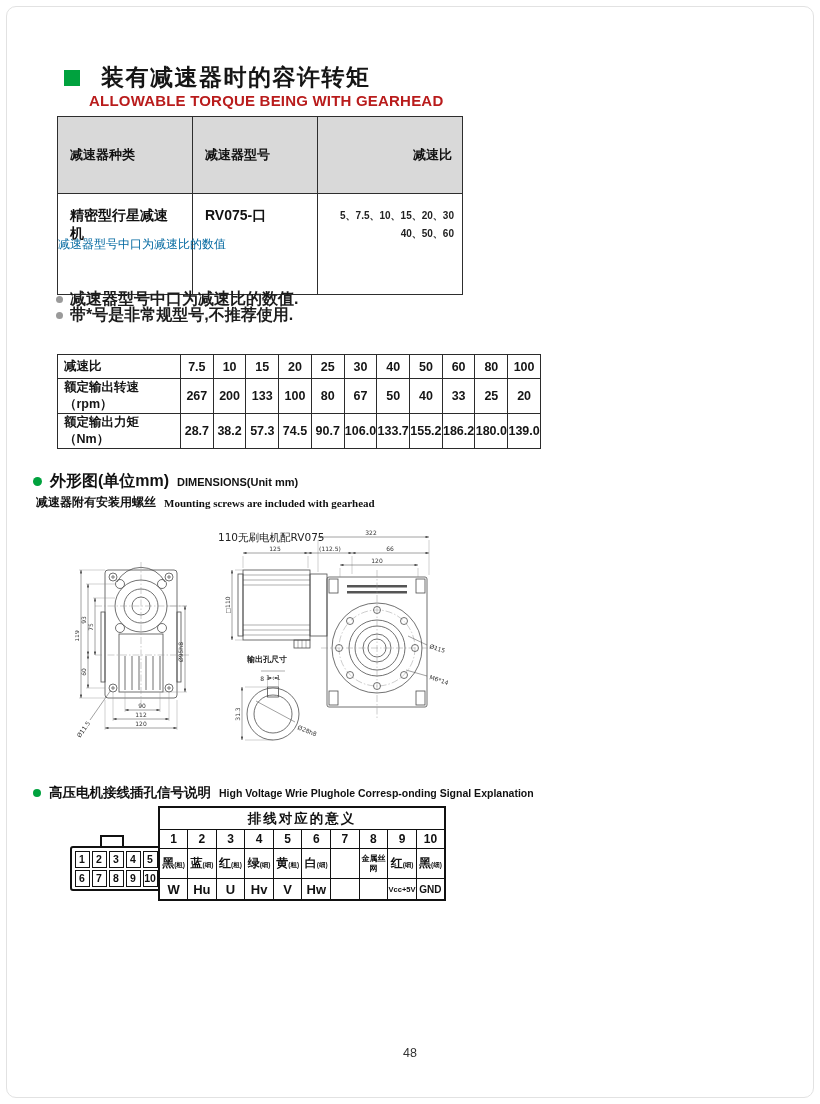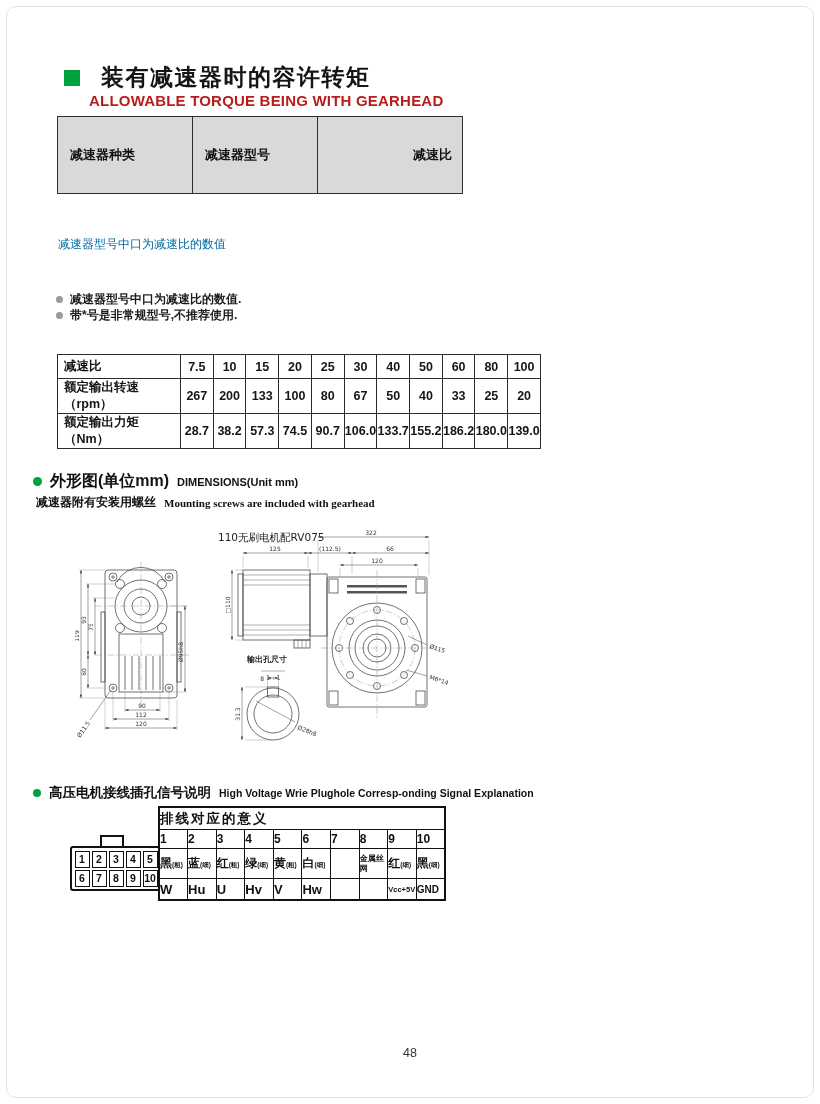--- a/index.html
+++ b/index.html
@@ -19,21 +19,21 @@
   .gear-table td{border:1.4px solid #2e2e2e;padding:16px;}
   .gear-table .th td{background:#d9d9d9;height:44px;font-size:13px;font-weight:600;padding-left:12px;}
   .gear-table .th td.ra{text-align:right;padding-left:0;padding-right:10px;}
   .gear-table .bd td{height:71px;vertical-align:top;padding-top:13px;}
   .gear-table .bd .c1,.gear-table .bd .c2{font-size:14px;font-weight:bold;padding-left:12px;}
   .gear-table .bd .c3{text-align:right;padding-right:8px;font-size:10px;font-weight:600;line-height:1.75;color:#222;}
 
   .model-note{position:absolute;left:58px;top:236px;font-size:12px;font-weight:500;color:#0369a1;}
 
   
-  .notes{position:absolute;left:56px;top:291px;font-size:12px;font-weight:600;color:#1c1c1c;}
+  .notes{position:absolute;left:56px;top:291px;font-size:16px;font-weight:600;color:#1c1c1c;}
   .notes .nrow{display:flex;align-items:center;gap:7px;height:16.5px;white-space:nowrap;}
   .notes .dot{width:7px;height:7px;border-radius:50%;background:#9a9a9a;flex:0 0 auto;}
 
   
   .ratio-table{position:absolute;left:57px;top:354px;width:484px;table-layout:fixed;}
   .ratio-table td{border:1.3px solid #2b2b2b;height:23px;text-align:center;font-size:12.5px;font-weight:600;color:#151515;padding:0;}
   .ratio-table td.lbl{text-align:left;padding-left:6px;}
 
   
   .sec-line{position:absolute;display:flex;align-items:center;gap:8px;}
@@ -65,21 +65,21 @@
   .gdot.sm{width:8px;height:8px;}
 
   .plug{position:absolute;left:70px;top:835px;width:92px;}
   .plug-tab{width:20px;height:9px;border:2.5px solid #111;border-bottom:none;margin-left:30px;background:#fff;}
   .plug-body{border:2.5px solid #111;border-radius:3px;padding:2.5px;display:grid;
              grid-template-columns:repeat(5,1fr);gap:2px;background:#fff;}
   .plug-cell{border:1.8px solid #111;height:15px;display:flex;align-items:center;justify-content:center;
              font-weight:bold;font-size:10.5px;}
 
   .sig-table{position:absolute;left:158px;top:806px;width:288px;table-layout:fixed;border:2px solid #111;}
-  .sig-table td{border:1.2px solid #111;text-align:left;padding:0;overflow:hidden;margin-left:22px;}
+  .sig-table td{border:1.2px solid #111;text-align:center;padding:0;overflow:hidden;margin-left:22px;}
   .sig-table .trow td{height:21px;font-size:13.5px;font-weight:bold;letter-spacing:2px;}
   .sig-table .prow td{height:18px;font-size:12px;font-weight:bold;}
   .sig-table .crow td{height:29px;font-size:12px;font-weight:600;}
   .sig-table .crow td .sub{font-size:6.5px;}
   .sig-table .crow td.mesh{font-size:8px;line-height:1.15;font-weight:600;}
   .sig-table .srow td{height:20px;font-size:13px;font-weight:bold;}
   .sig-table .srow td.tiny{font-size:7.5px;}
   .sig-table .srow td.med{font-size:10px;}
 
   .page-num{position:absolute;left:0;top:1046px;width:100%;text-align:center;font-size:12.5px;color:#333;}
@@ -100,20 +100,28 @@
     <colgroup>
         <col style="width:135px">
         <col style="width:125px">
         <col style="width:145px">
       </colgroup>
     <tbody>
         <tr class="th">
       <td>减速器种类</td>
       <td>减速器型号</td>
       <td class="ra">减速比</td>
+    </tr>
+    <tr class="bd">
+      <td class="c1">精密型行星减速机</td>
+      <td class="c2">RV075-口</td>
+      <td class="c3">
+        <div>5、7.5、10、15、20、30</div>
+        <div>40、50、60</div>
+      </td>
     </tr>
   </tbody>
     </table>
 
   <div class="model-note">减速器型号中口为减速比的数值</div>
 
   <div class="notes">
     <div class="nrow">
       <span class="dot"></span>
       <span>减速器型号中口为减速比的数值.</span>

